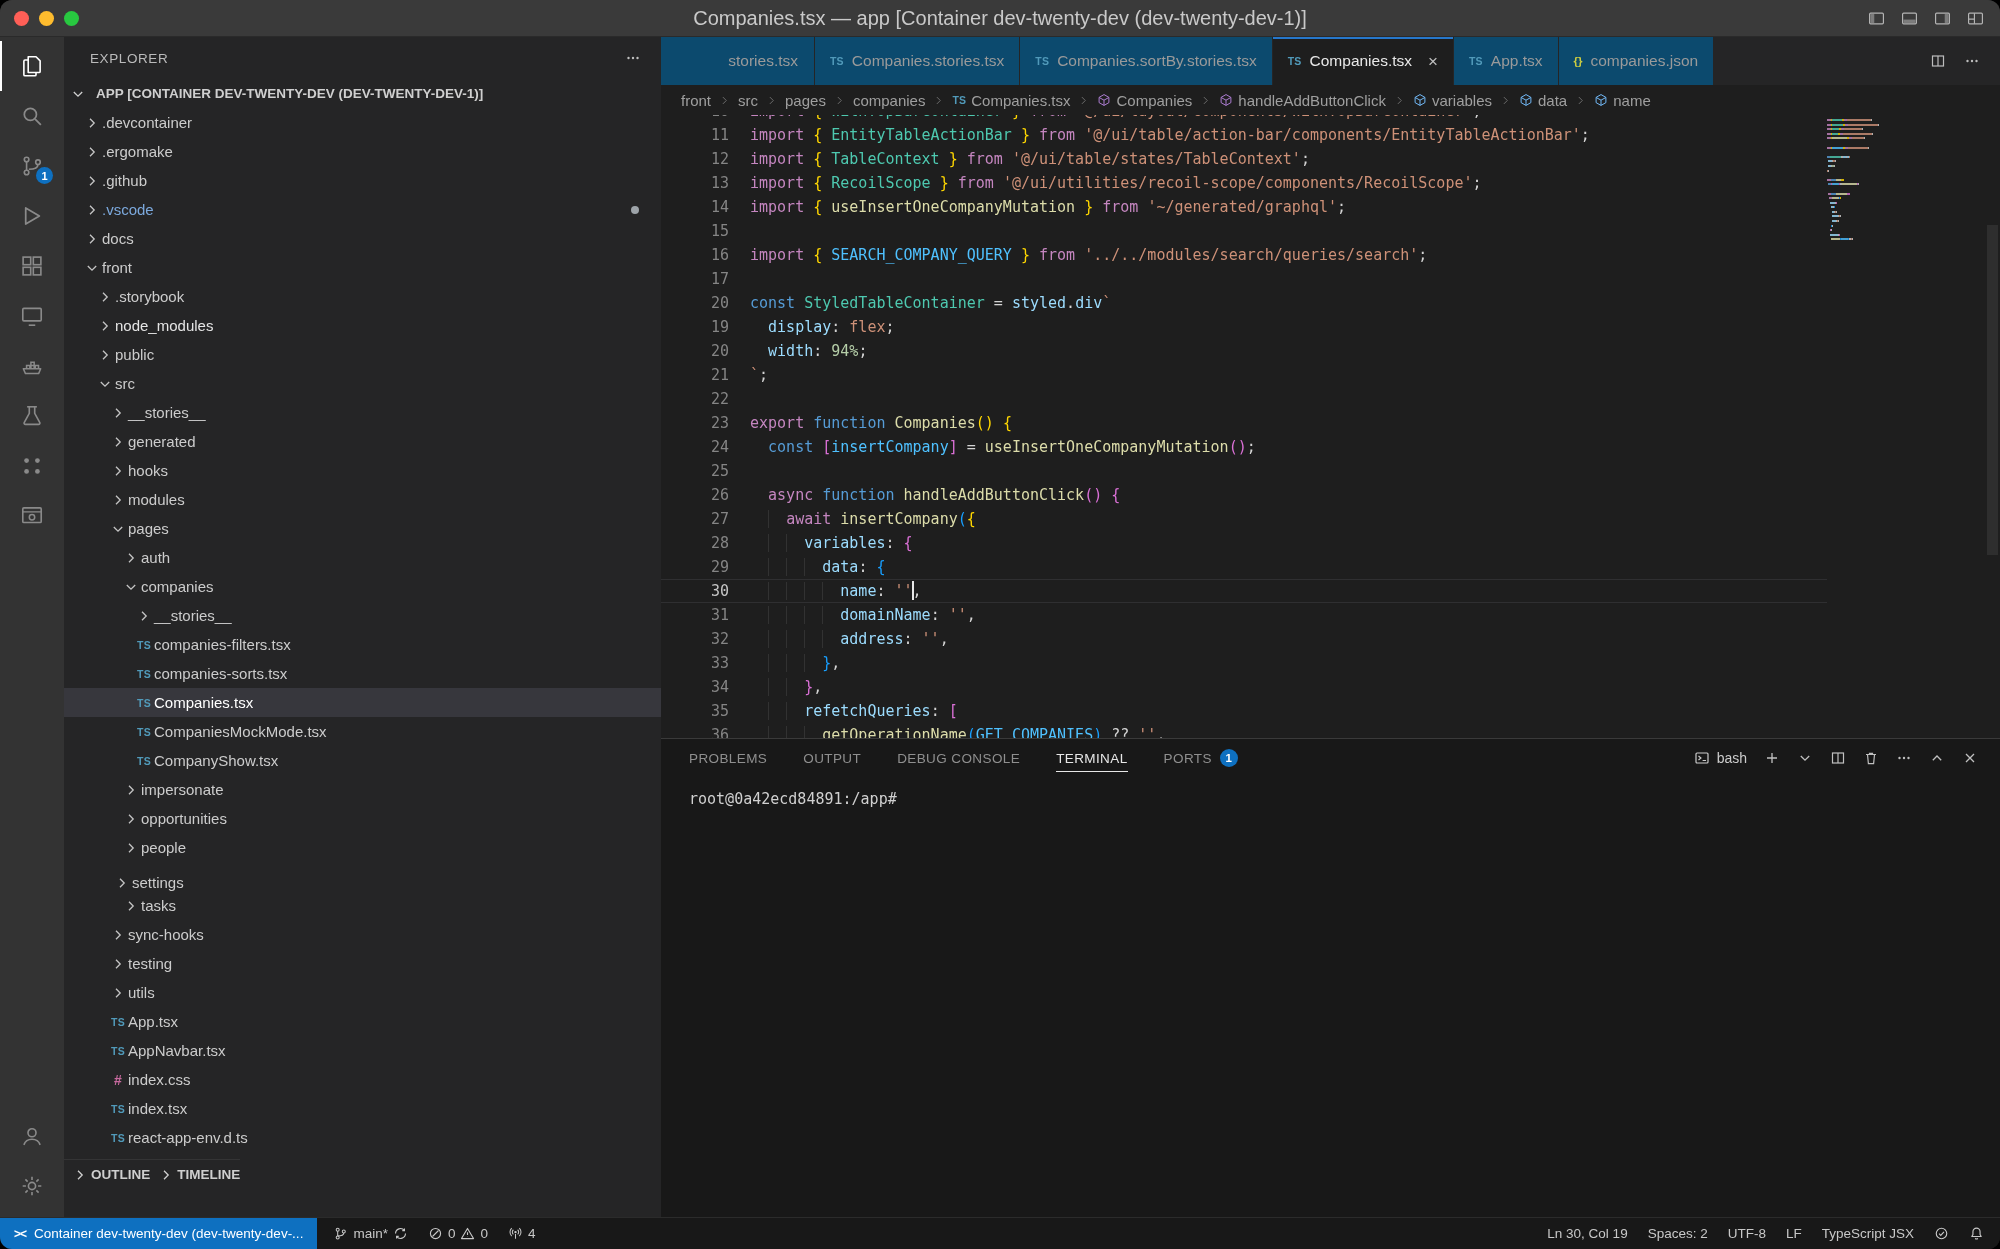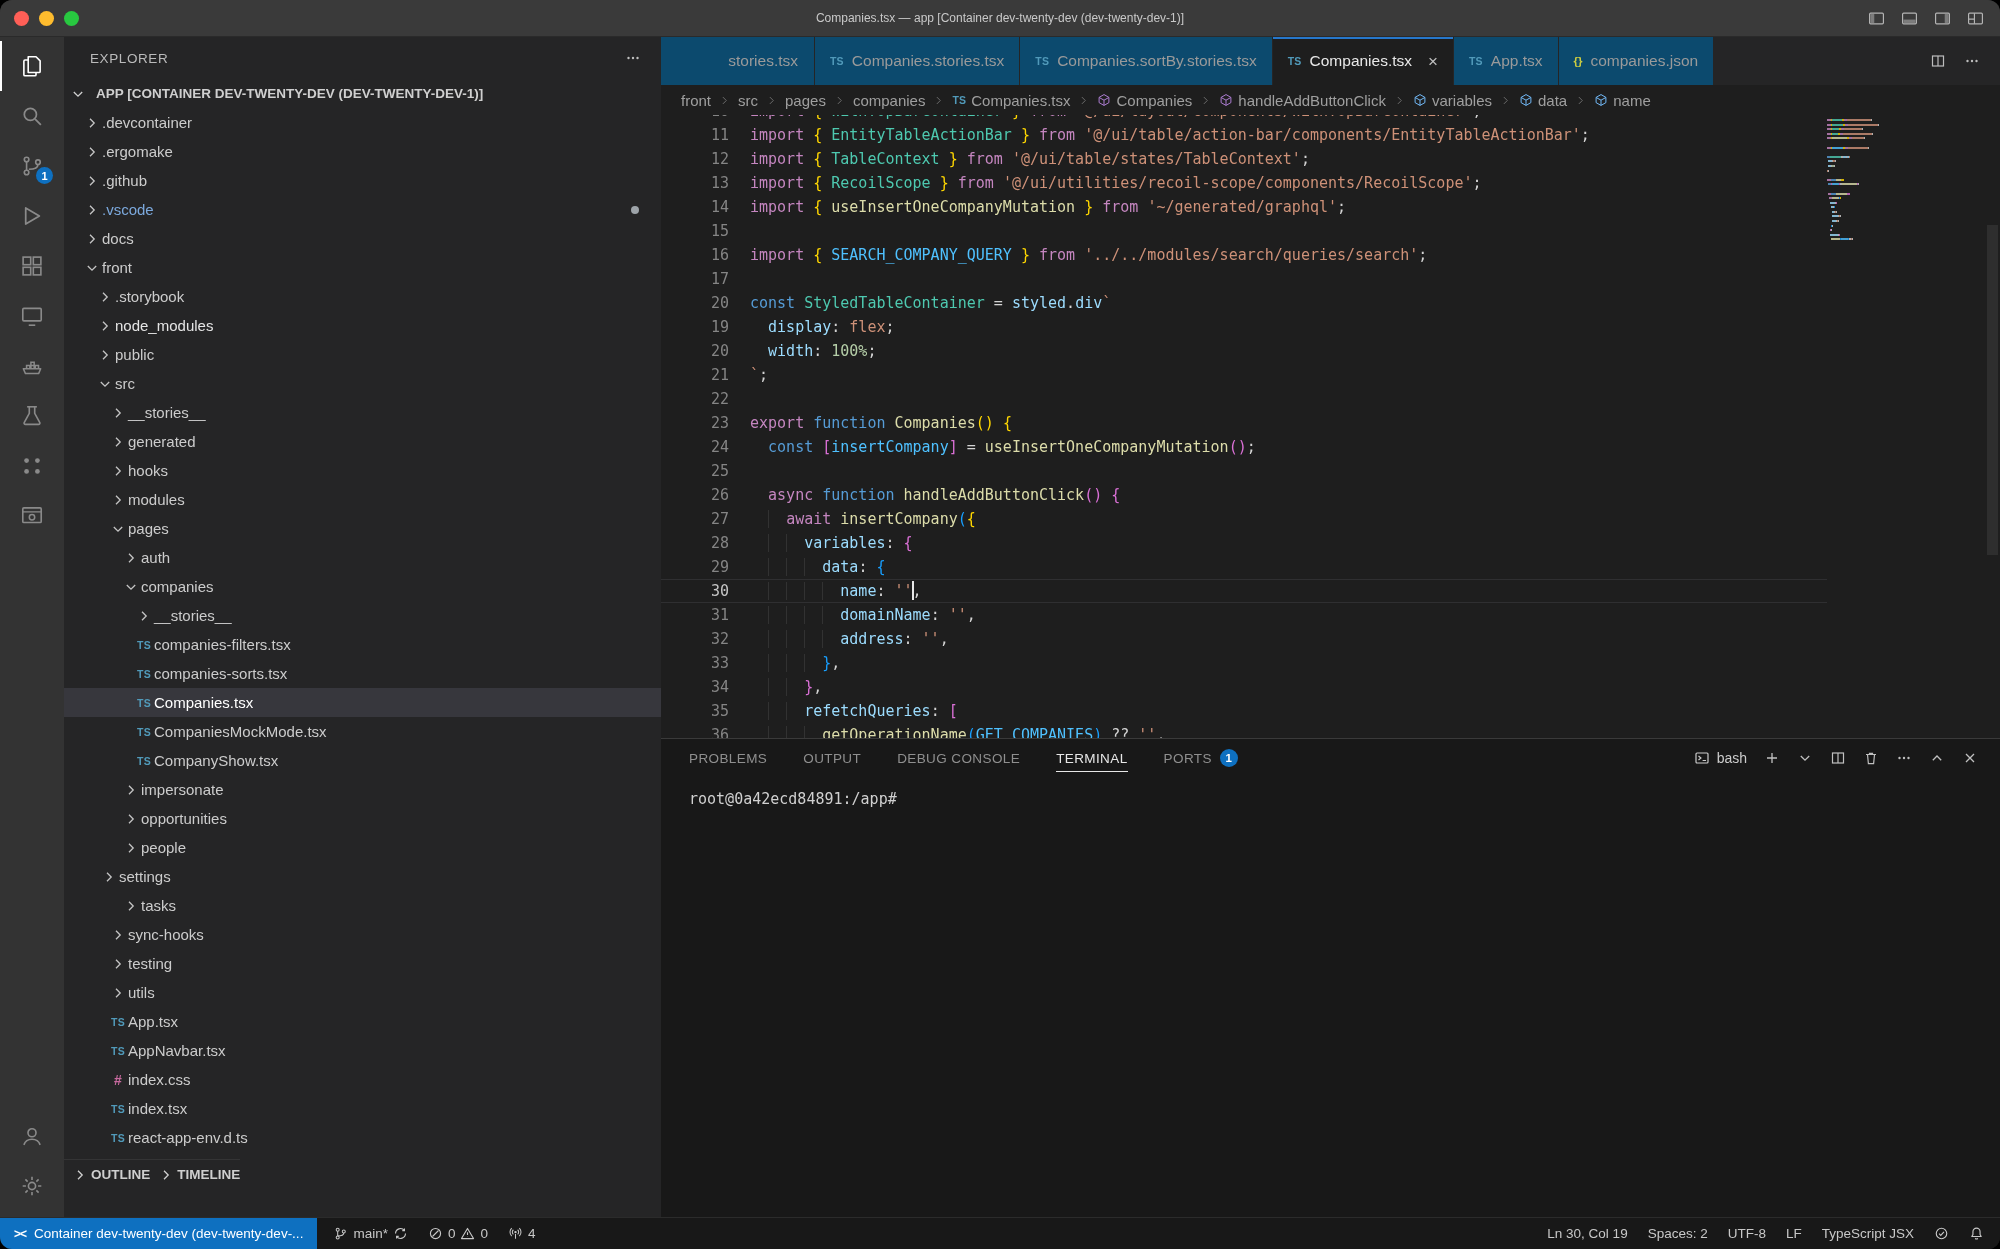--- a/index.html
+++ b/index.html
@@ -4,21 +4,21 @@
 <style>
   html,body{margin:0;padding:0;background:#000;}
   .window{width:2000px;height:1249px;display:flex;flex-direction:column;overflow:hidden;
     border-radius:12px;background:#1e1e1e;font-family:"Liberation Sans",sans-serif;color:#ccc;
     -webkit-font-smoothing:antialiased;}
   
   .titlebar{height:36px;flex:0 0 36px;background:#3a3a3a;position:relative;display:flex;align-items:center;border-bottom:1px solid #2a2a2a;}
   .traffic{position:absolute;left:14px;top:0;height:36px;display:flex;align-items:center;gap:10px;}
   .tl{width:15px;height:15px;border-radius:50%;}
   .tl.red{background:#ff5f57}.tl.yellow{background:#febc2e}.tl.green{background:#28c840}
-  .title{position:absolute;left:0;right:0;text-align:center;font-size:12px;color:#c9c9c9;pointer-events:none;}
+  .title{position:absolute;left:0;right:0;text-align:center;font-size:20px;color:#c9c9c9;pointer-events:none;}
   .tb-actions{position:absolute;right:16px;display:flex;gap:16px;color:#b4b4b4;align-items:center;}
   .tb-actions .si svg{display:block}
   
   .main{flex:1;min-height:0;display:flex;}
   
   .activitybar{width:64px;flex:0 0 64px;background:#333333;display:flex;flex-direction:column;align-items:stretch;padding-top:4px;}
   .ab-item{height:50px;display:flex;align-items:center;justify-content:center;color:#8a8a8a;position:relative;border-left:2px solid transparent;border-right:2px solid transparent;}
   .ab-item.active{color:#ffffff;border-left-color:#ffffff;}
   .ab-item svg{display:block}
   .ab-badge{position:absolute;right:9px;bottom:7px;background:#0E70C0;color:#fff;border-radius:50%;min-width:17px;height:17px;font-size:11px;font-weight:700;display:flex;align-items:center;justify-content:center;}
@@ -443,21 +443,21 @@
             <span class="tlabel">opportunities</span>
           </div>
           <div class="row" style="padding-left: 57px;">
             <span class="slot">
               <svg width="16" height="16" viewBox="0 0 16 16" fill="none" xmlns="http://www.w3.org/2000/svg">
                 <path d="M6 3.8l4.2 4.2L6 12.2" stroke="currentColor" stroke-width="1.3"></path>
               </svg>
             </span>
             <span class="tlabel">people</span>
           </div>
-          <div class="row" style="padding-left: 35px;">
+          <div class="row" style="padding-left: 48px; align-items: flex-end;">
             <span class="slot">
               <svg width="16" height="16" viewBox="0 0 16 16" fill="none" xmlns="http://www.w3.org/2000/svg">
                 <path d="M6 3.8l4.2 4.2L6 12.2" stroke="currentColor" stroke-width="1.3"></path>
               </svg>
             </span>
             <span class="tlabel">settings</span>
           </div>
           <div class="row" style="padding-left: 57px;">
             <span class="slot">
               <svg width="16" height="16" viewBox="0 0 16 16" fill="none" xmlns="http://www.w3.org/2000/svg">
@@ -721,21 +721,21 @@
             <div class="code-line">
               <span class="ln">20</span>
               <span class="lt"><span class="tk" style="color: rgb(86, 156, 214);">const </span><span class="tk" style="color: rgb(78, 201, 176);">StyledTableContainer</span><span class="tk" style="color: rgb(212, 212, 212);"> = </span><span class="tk" style="color: rgb(156, 220, 254);">styled</span><span class="tk" style="color: rgb(212, 212, 212);">.</span><span class="tk" style="color: rgb(156, 220, 254);">div</span><span class="tk" style="color: rgb(206, 145, 120);">`</span></span>
             </div>
             <div class="code-line">
               <span class="ln">19</span>
               <span class="lt"><span class="ig first">  </span><span class="tk" style="color: rgb(156, 220, 254);">display</span><span class="tk" style="color: rgb(212, 212, 212);">: </span><span class="tk" style="color: rgb(206, 145, 120);">flex</span><span class="tk" style="color: rgb(212, 212, 212);">;</span></span>
             </div>
             <div class="code-line">
               <span class="ln">20</span>
-              <span class="lt"><span class="ig first">  </span><span class="tk" style="color: rgb(156, 220, 254);">width</span><span class="tk" style="color: rgb(212, 212, 212);">: </span><span class="tk" style="color: rgb(181, 206, 168);">100%</span><span class="tk" style="color: rgb(212, 212, 212);">;</span></span>
+              <span class="lt"><span class="ig first">  </span><span class="tk" style="color: rgb(156, 220, 254);">width</span><span class="tk" style="color: rgb(212, 212, 212);">: </span><span class="tk" style="color: rgb(181, 206, 168);">94%</span><span class="tk" style="color: rgb(212, 212, 212);">;</span></span>
             </div>
             <div class="code-line">
               <span class="ln">21</span>
               <span class="lt"><span class="tk" style="color: rgb(206, 145, 120);">`</span><span class="tk" style="color: rgb(212, 212, 212);">;</span></span>
             </div>
             <div class="code-line">
               <span class="ln">22</span>
               <span class="lt"></span>
             </div>
             <div class="code-line">

